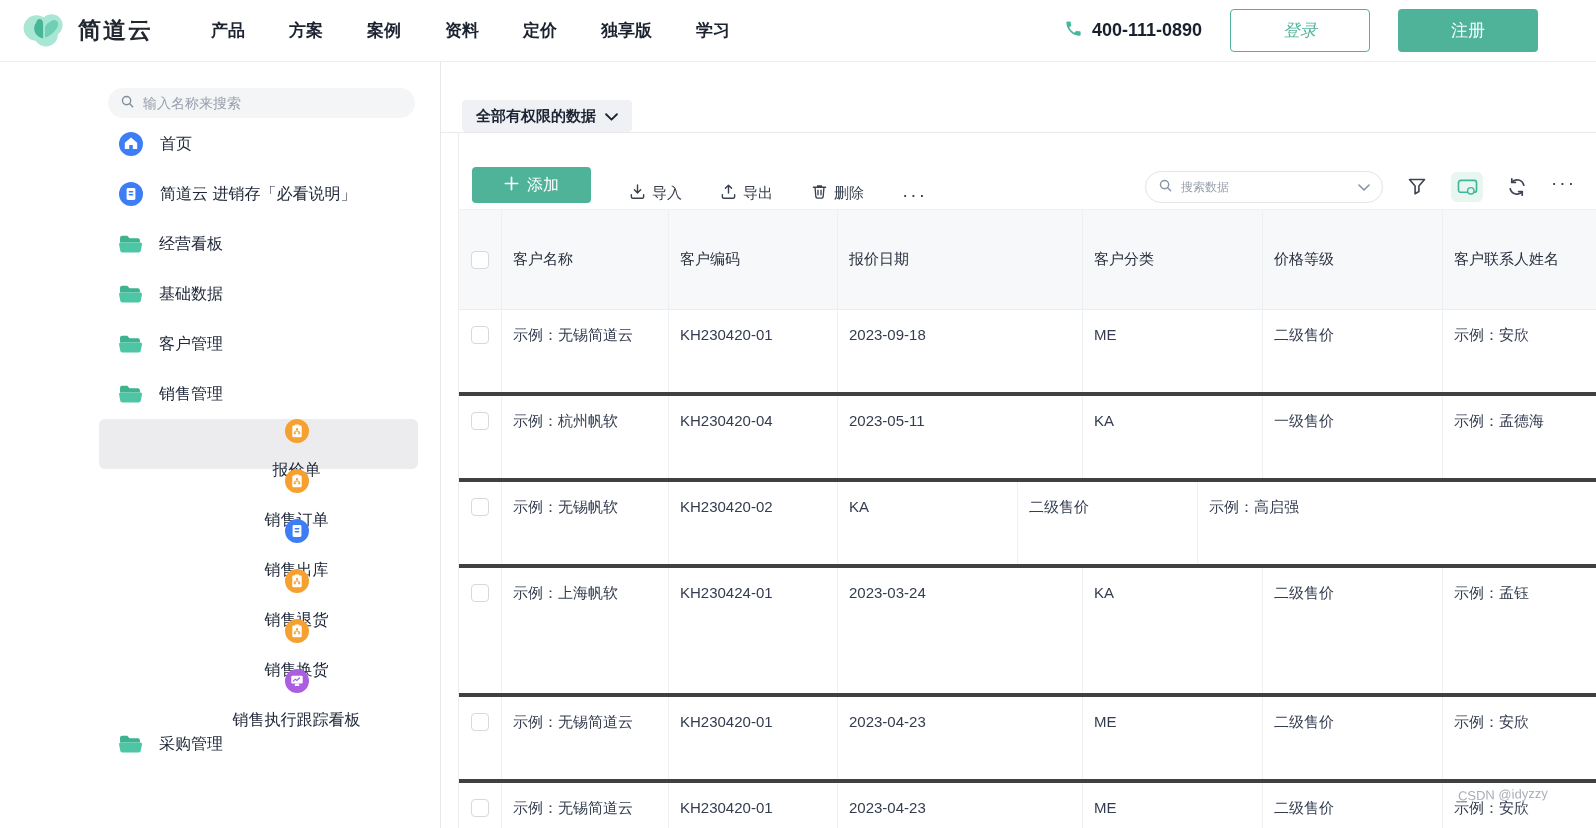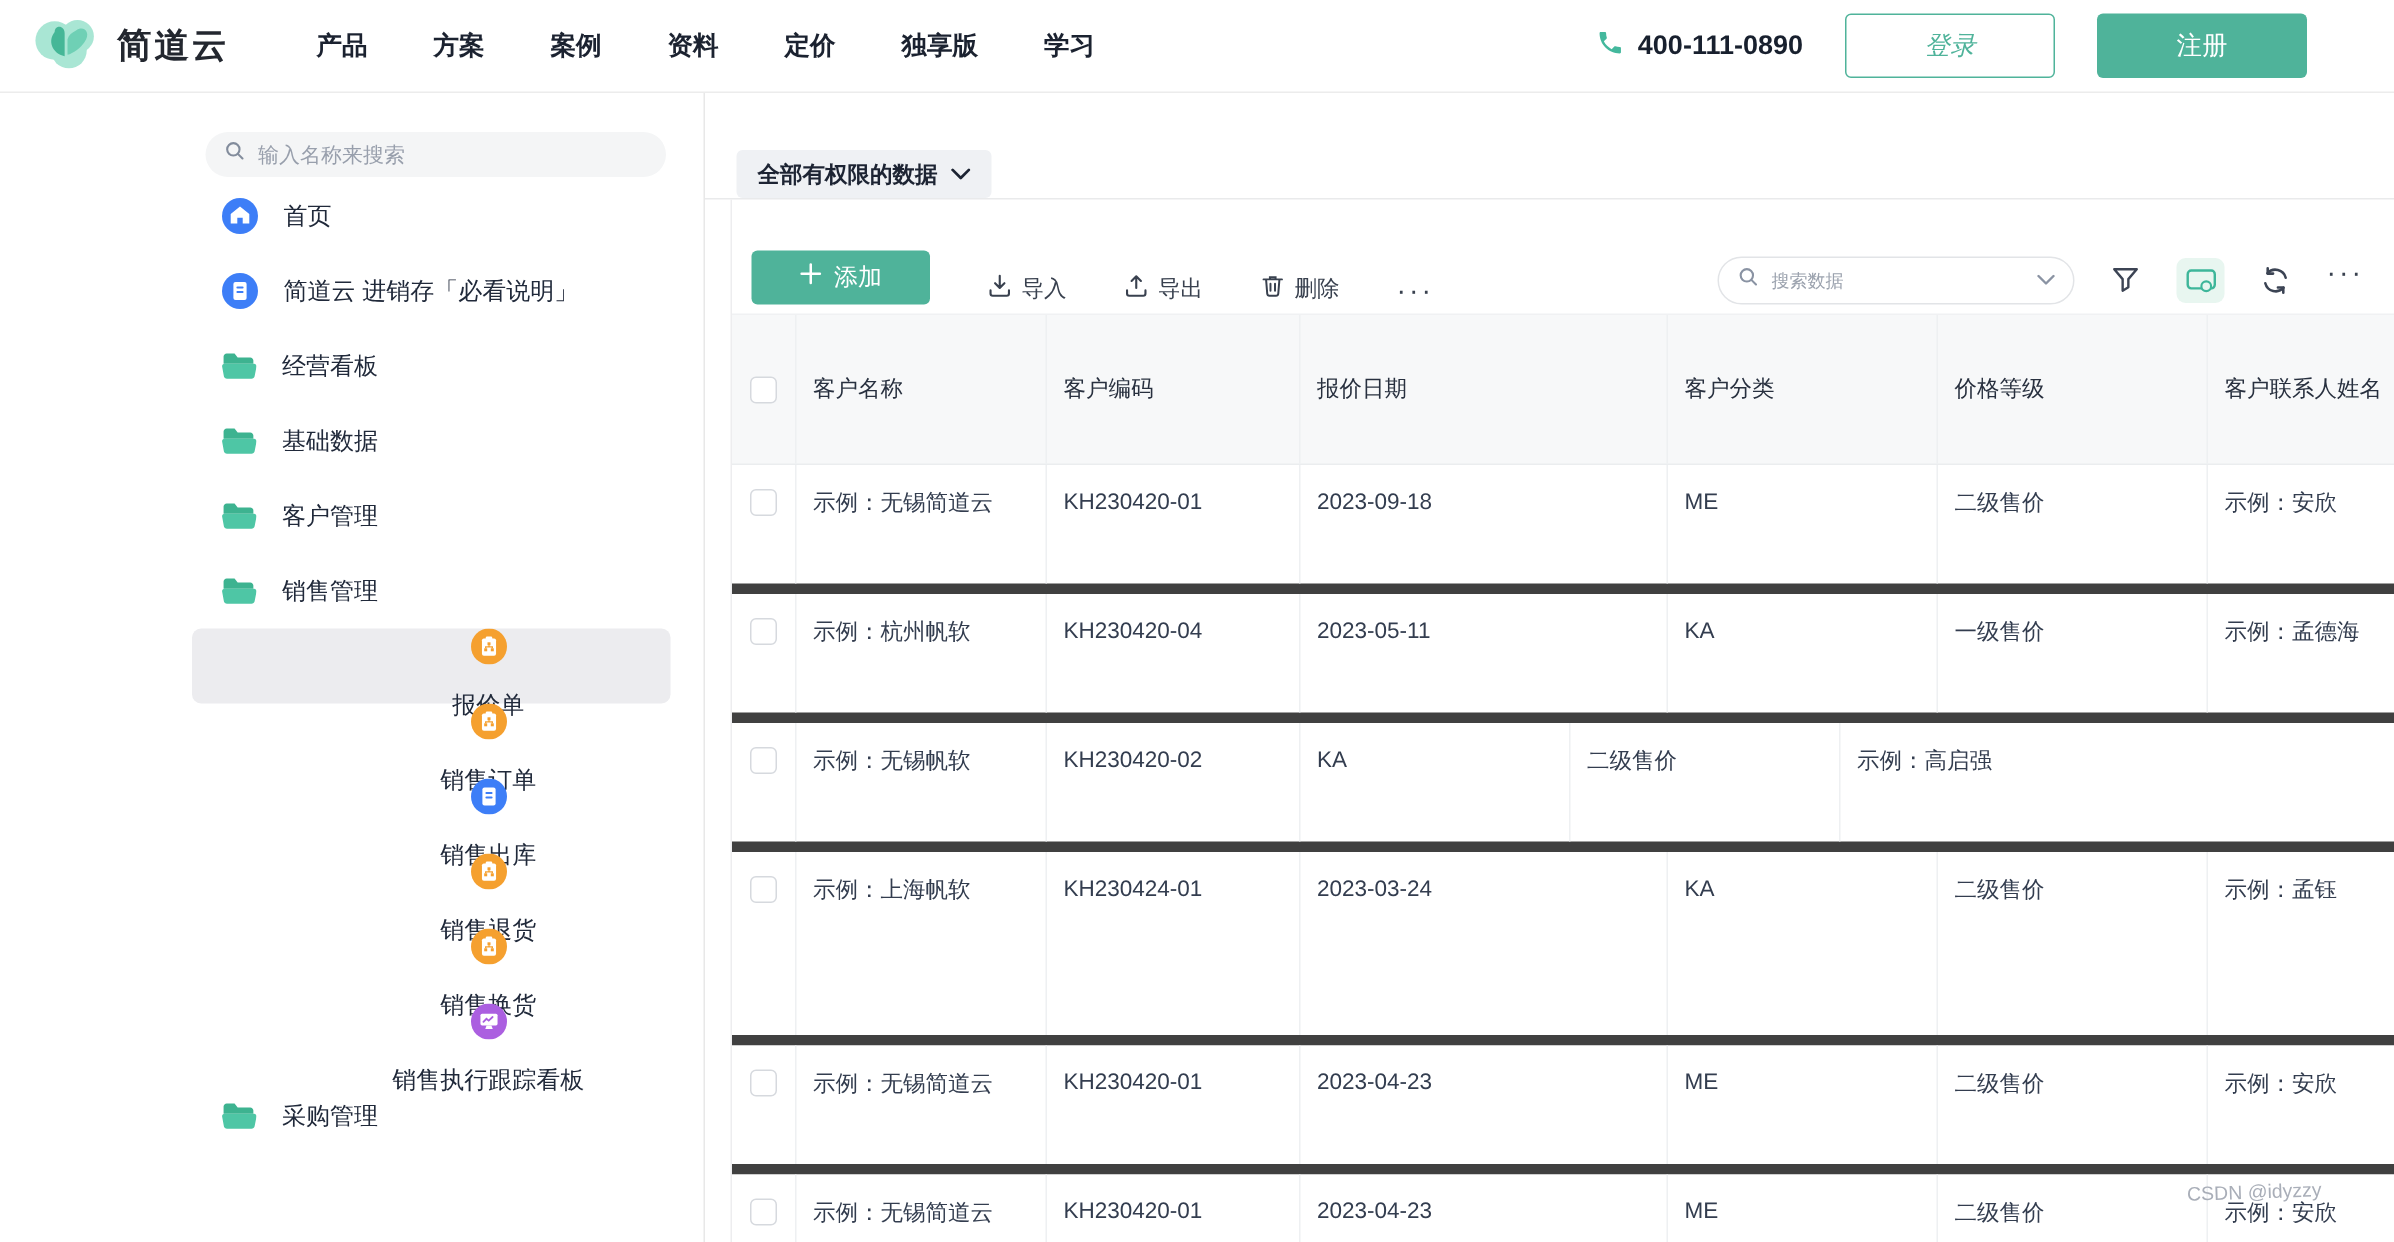--- a/index.html
+++ b/index.html
@@ -16,21 +16,21 @@
   .nav-item { font-size:17px; font-weight:600; color:#1b2230; cursor:pointer; white-space:nowrap; }
   .nav-right { margin-left:auto; display:flex; align-items:center; gap:28px; }
   .phone { display:flex; align-items:center; gap:9px; font-size:18px; font-weight:600; color:#18202e; }
   .btn-login { width:140px; height:43px; border:1px solid var(--brand); border-radius:4px; background:#fff;
     color:var(--brand); font-size:17px; display:flex; align-items:center; justify-content:center; cursor:pointer;font-style:italic; }
   .btn-register { width:140px; height:43px; border:none; border-radius:4px; background:var(--brand);
     color:#fff; font-size:17px; display:flex; align-items:center; justify-content:center; cursor:pointer; }
 
   
   .body-wrap { flex:1; display:flex; min-height:0; }
-  .sidebar { width:441px; flex:0 0 441px; border-right:1px solid #e8e8e8; padding-top:26px; overflow:hidden;margin-left:29px; }
+  .sidebar { width:441px; flex:0 0 441px; border-right:1px solid #e8e8e8; padding-top:26px; overflow:hidden; }
   .side-search { margin-left:108px; width:307px; height:30px; border-radius:15px; background:#f4f5f6;
     display:flex; align-items:center; gap:8px; padding:0 12px; }
   .side-search input { border:none; outline:none; background:transparent; font-size:14px; color:#3a4352;
     width:100%; font-family:inherit; }
   .side-search input::placeholder { color:#989fac; }
   .side-list { margin-top:1px; }
   .side-item { height:50px; margin:0 22px 0 99px; padding-left:20px; border-radius:6px;
     display:flex; align-items:center; gap:17px; font-size:16px; color:#20293a; cursor:pointer; white-space:nowrap; }
   .side-item.sub { padding-left:76px;flex-direction:column; }
   .side-item.selected { background:#ececef; }
@@ -54,21 +54,21 @@
     align-items:center; gap:8px; padding:0 12px; background:#fff; }
   .search-pill input { border:none; outline:none; font-size:12px; color:#3a4352; width:100%; background:transparent; font-family:inherit; }
   .search-pill input::placeholder { color:#9aa1ad; }
   .icon-btn { display:flex; align-items:center; justify-content:center; cursor:pointer; }
   .view-toggle { width:32px; height:30px; border-radius:6px; background:#e8f6f0; }
   .dots { font-size:19px; letter-spacing:2px; color:#39414f; line-height:0; padding-bottom:8px; }
 
   
   .table { margin-top:6px; flex:1; overflow:hidden; border-top:1px solid #f0f1f3; }
   .thead { height:100px; display:flex; background:#f7f8f9; border-bottom:1px solid #ebedef; }
-  .trow { height:86px; display:flex; border-bottom:7px solid #404040; background:#fff; }
+  .trow { height:86px; display:flex; border-bottom:4px solid #404040; background:#fff; }
   .trow:nth-child(4) { height:129px; }
   .cell { flex:0 0 auto; border-right:1px solid #eef0f2; padding:0 0 0 11px; font-size:15px;
     color:#333d4f; display:flex; align-items:flex-start; padding-top:16px; overflow:hidden; white-space:nowrap; }
   .thead .cell { align-items:center; padding-top:0; color:#28303f; }
   .col-cb { width:43px; flex-basis:43px; justify-content:center; padding-left:0; }
   .col-0 { width:167px; flex-basis:167px; }
   .col-1 { width:169px; flex-basis:169px; }
   .col-2 { width:245px; flex-basis:245px; }
   .col-3 { width:180px; flex-basis:180px; }
   .col-4 { width:180px; flex-basis:180px; }

